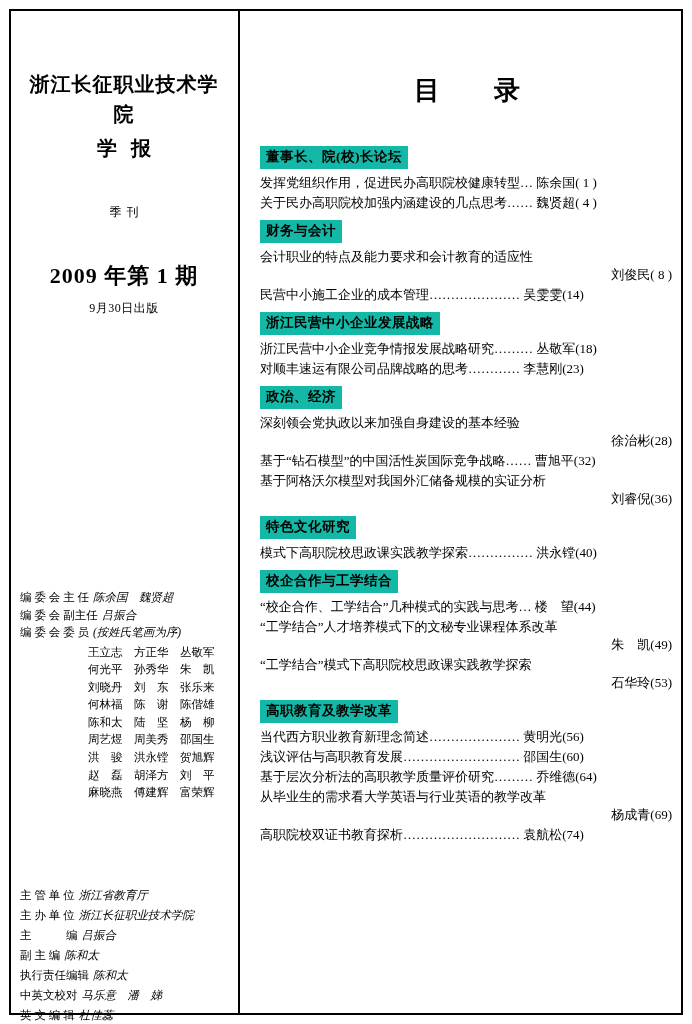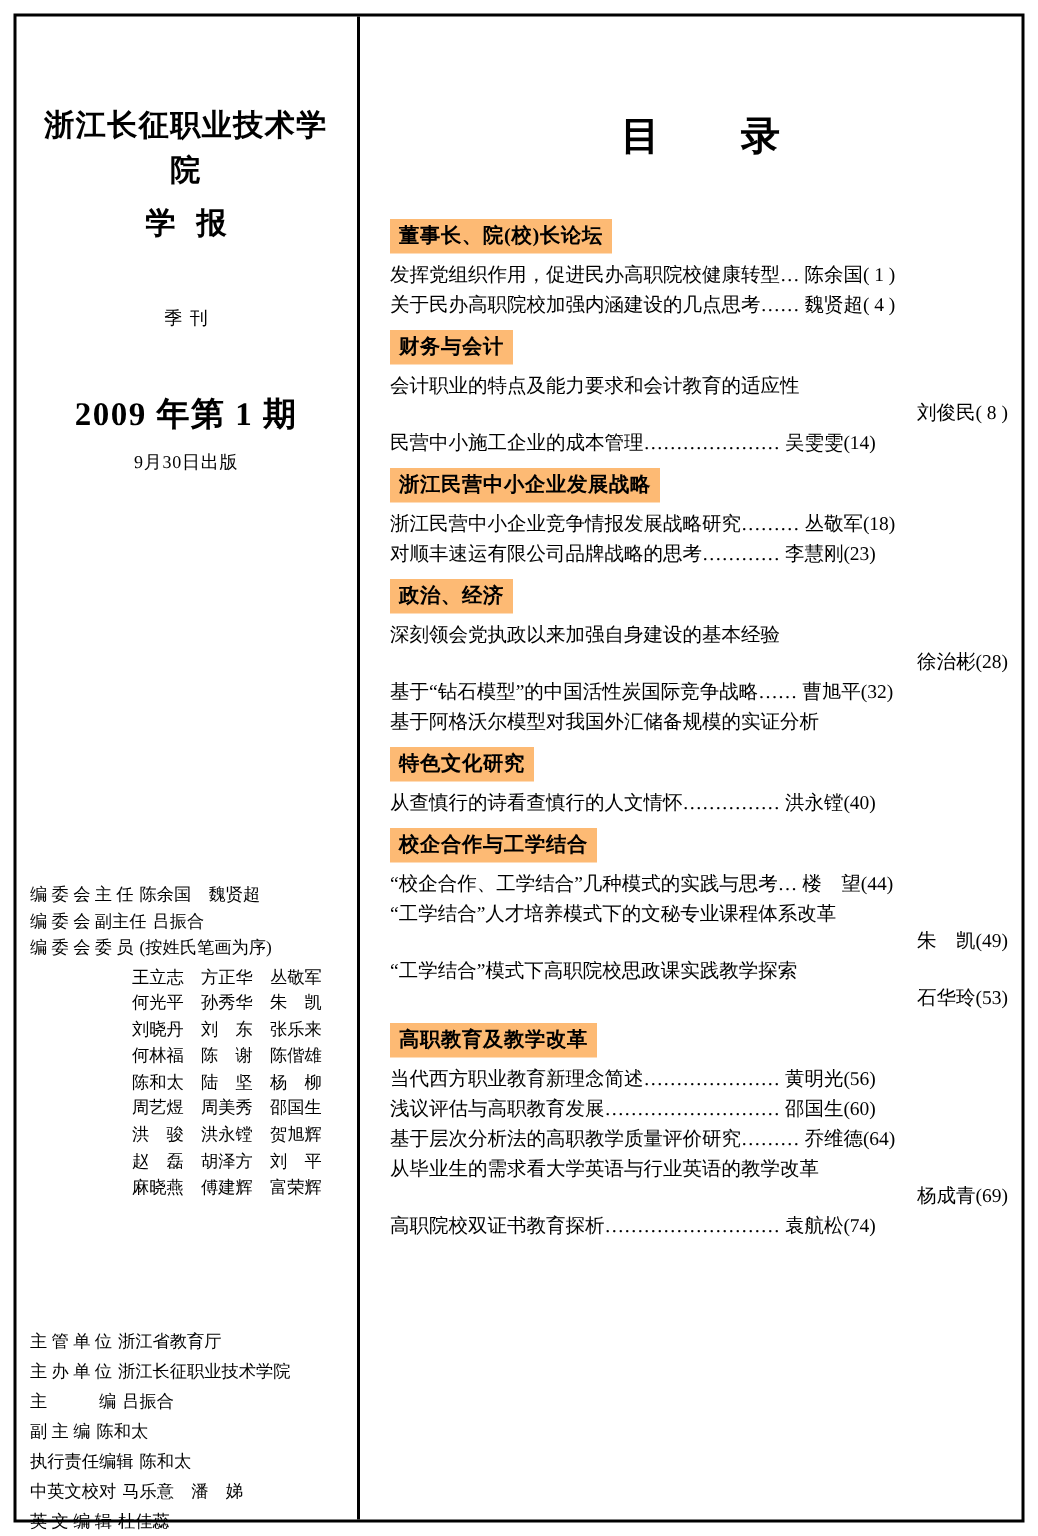--- a/index.html
+++ b/index.html
@@ -91,20 +91,21 @@
   .mrow {
     display: flex;
     white-space: nowrap;
   }
   .mlabel {
     display: inline-block;
   }
   .mvalue {
     display: inline-block;
     margin-left: 4px;
+    font-style: italic;
   }
   .names-block {
     margin-top: 2px;
     font-size: 11.5px;
     line-height: 17.6px;
     text-align: right;
     padding-right: 2px;
   }
   .names-block .nrow {
     white-space: nowrap;
@@ -139,21 +140,21 @@
     letter-spacing: 14px;
     margin-top: 62px;
     padding-left: 14px;
     font-family: "Liberation Serif", "DejaVu Serif", serif;
   }
   .sections {
     margin-top: 38px;
   }
   .section-head {
     display: inline-block;
-    background: #fdba74;
+    background: #14b8a6;
     font-size: 13.5px;
     font-weight: bold;
     padding: 2px 6px 3px 6px;
     margin-bottom: 3px;
     letter-spacing: 0.5px;
   }
   .section { margin-bottom: 8px; }
   .entry {
     font-size: 13px;
     line-height: 18px;
@@ -275,22 +276,23 @@
         <div class="section"><div class="section-head">财务与会计</div><div class="entry-wrap2">
             <span class="line1">会计职业的特点及能力要求和会计教育的适应性</span>
             <span class="line2"><span>刘俊民</span><span>( 8 )</span></span>
           </div><div class="entry"><span class="etitle">民营中小施工企业的成本管理</span><span class="dots">…………………</span><span class="eauthor"> 吴雯雯</span><span class="epage">(14)</span></div></div>
         <div class="section"><div class="section-head">浙江民营中小企业发展战略</div><div class="entry"><span class="etitle">浙江民营中小企业竞争情报发展战略研究</span><span class="dots">………</span><span class="eauthor"> 丛敬军</span><span class="epage">(18)</span></div><div class="entry"><span class="etitle">对顺丰速运有限公司品牌战略的思考</span><span class="dots">…………</span><span class="eauthor"> 李慧刚</span><span class="epage">(23)</span></div></div>
         <div class="section"><div class="section-head">政治、经济</div><div class="entry-wrap2">
             <span class="line1">深刻领会党执政以来加强自身建设的基本经验</span>
             <span class="line2"><span>徐治彬</span><span>(28)</span></span>
           </div><div class="entry"><span class="etitle">基于“钻石模型”的中国活性炭国际竞争战略</span><span class="dots">……</span><span class="eauthor"> 曹旭平</span><span class="epage">(32)</span></div><div class="entry-wrap2">
             <span class="line1">基于阿格沃尔模型对我国外汇储备规模的实证分析</span>
+            <span class="line2"><span>刘睿倪</span><span>(36)</span></span>
           </div></div>
-        <div class="section"><div class="section-head">特色文化研究</div><div class="entry"><span class="etitle">从查慎行的诗看查慎行的人文情怀</span><span class="dots">……………</span><span class="eauthor"> 洪永镗</span><span class="epage">(40)</span></div></div>
+        <div class="section"><div class="section-head">特色文化研究</div><div class="entry"><span class="etitle">模式下高职院校思政课实践教学探索</span><span class="dots">……………</span><span class="eauthor"> 洪永镗</span><span class="epage">(40)</span></div></div>
         <div class="section"><div class="section-head">校企合作与工学结合</div><div class="entry"><span class="etitle">“校企合作、工学结合”几种模式的实践与思考</span><span class="dots">…</span><span class="eauthor"> 楼　望</span><span class="epage">(44)</span></div><div class="entry-wrap2">
             <span class="line1">“工学结合”人才培养模式下的文秘专业课程体系改革</span>
             <span class="line2"><span>朱　凯</span><span>(49)</span></span>
           </div><div class="entry-wrap2">
             <span class="line1">“工学结合”模式下高职院校思政课实践教学探索</span>
             <span class="line2"><span>石华玲</span><span>(53)</span></span>
           </div></div>
         <div class="section"><div class="section-head">高职教育及教学改革</div><div class="entry"><span class="etitle">当代西方职业教育新理念简述</span><span class="dots">…………………</span><span class="eauthor"> 黄明光</span><span class="epage">(56)</span></div><div class="entry"><span class="etitle">浅议评估与高职教育发展</span><span class="dots">………………………</span><span class="eauthor"> 邵国生</span><span class="epage">(60)</span></div><div class="entry"><span class="etitle">基于层次分析法的高职教学质量评价研究</span><span class="dots">………</span><span class="eauthor"> 乔维德</span><span class="epage">(64)</span></div><div class="entry-wrap2">
             <span class="line1">从毕业生的需求看大学英语与行业英语的教学改革</span>
             <span class="line2"><span>杨成青</span><span>(69)</span></span>

